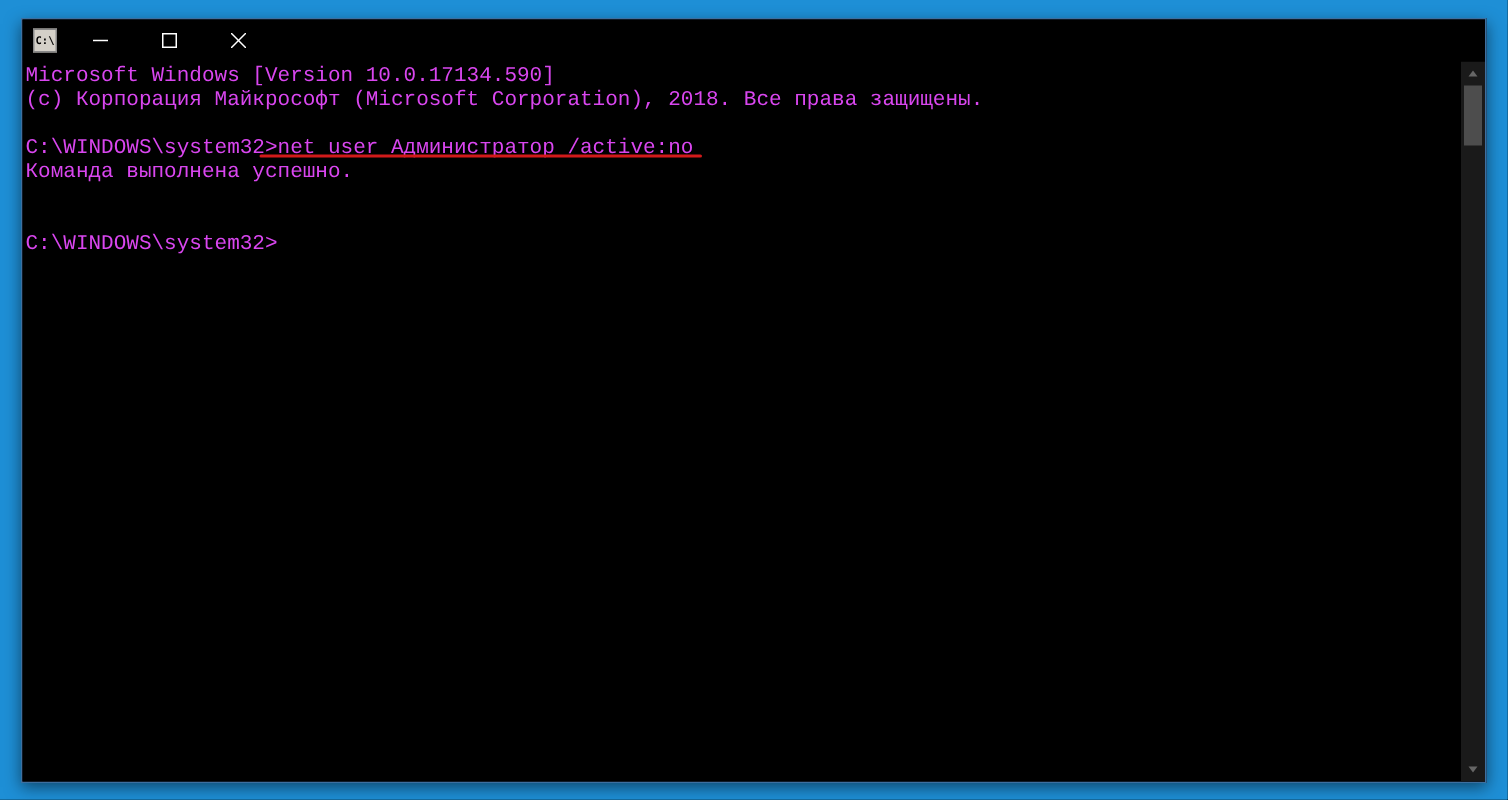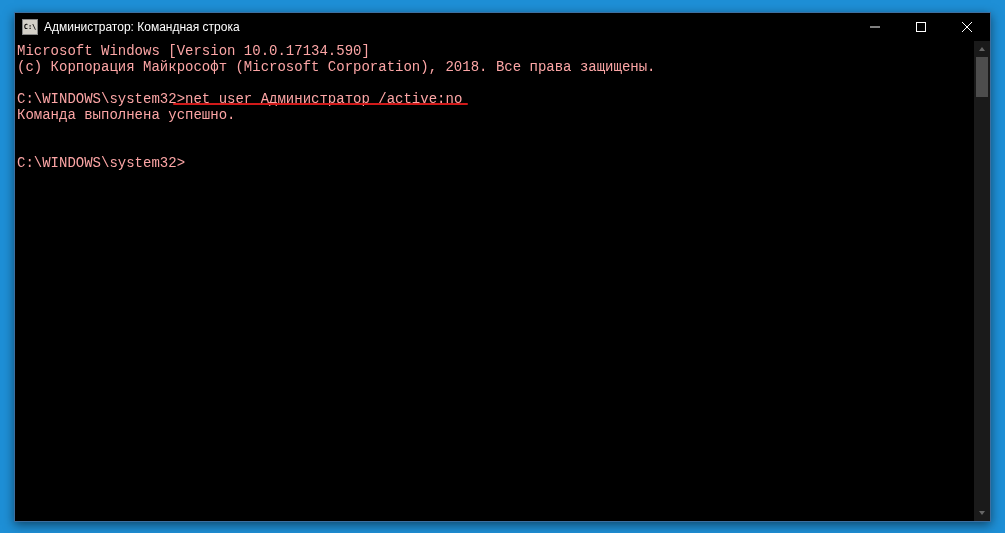--- a/index.html
+++ b/index.html
@@ -71,21 +71,21 @@
     background: #000;
     overflow: hidden;
   }
   .console {
     position: absolute;
     left: 0; top: 0; right: 16px; bottom: 0;
     padding: 2px 2px 2px 2px;
     font-family: Consolas, "Courier New", monospace;
     font-size: 14px;
     line-height: 16px;
-    color: #fca5a5;
+    color: #d946ef;
     white-space: pre;
   }
   .scrollbar {
     position: absolute;
     right: 0; top: 0; bottom: 0;
     width: 16px;
     background: #1a1a1a;
   }
   .scroll-thumb {
     position: absolute;
@@ -114,21 +114,20 @@
 </style>
 </head>
 <body>
 
 <div class="window">
 
   <div class="titlebar">
     <div class="titlebar-icon">
       <span>C:\</span>
     </div>
-    <div class="titlebar-title">Администратор: Командная строка</div>
     <div class="titlebar-buttons">
       <div class="tb-btn">
         <svg viewBox="0 0 10 10">
             <line x1="0" y1="5" x2="10" y2="5"></line>
           </svg>
       </div>
       <div class="tb-btn">
         <svg viewBox="0 0 10 10">
             <rect x="0.5" y="0.5" width="9" height="9"></rect>
           </svg>

